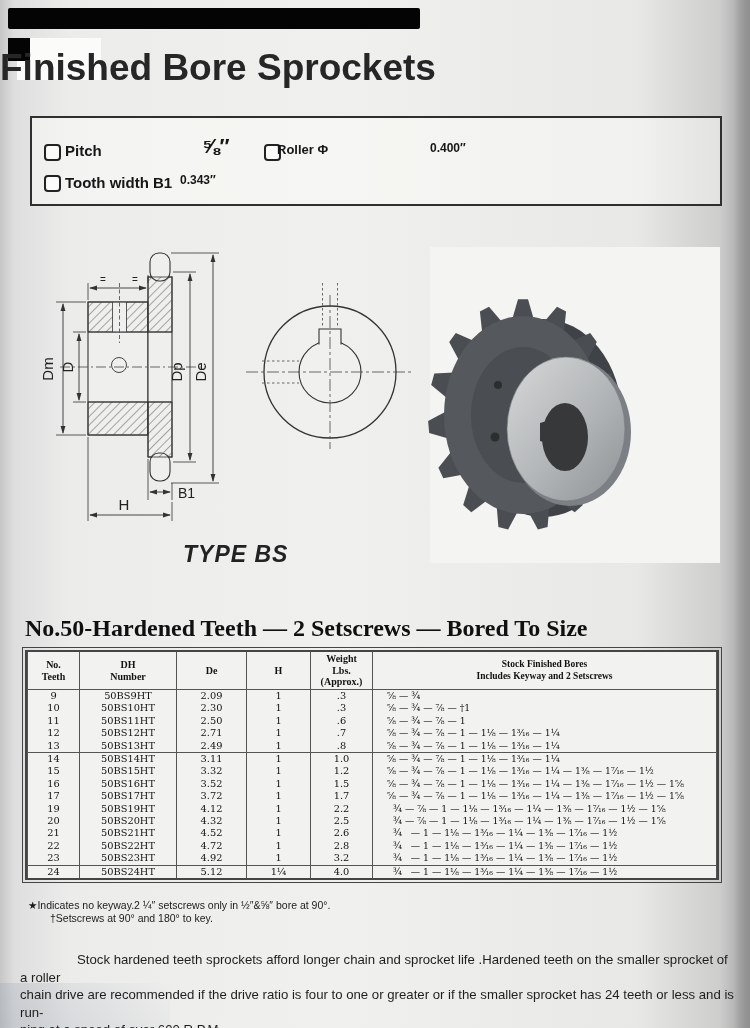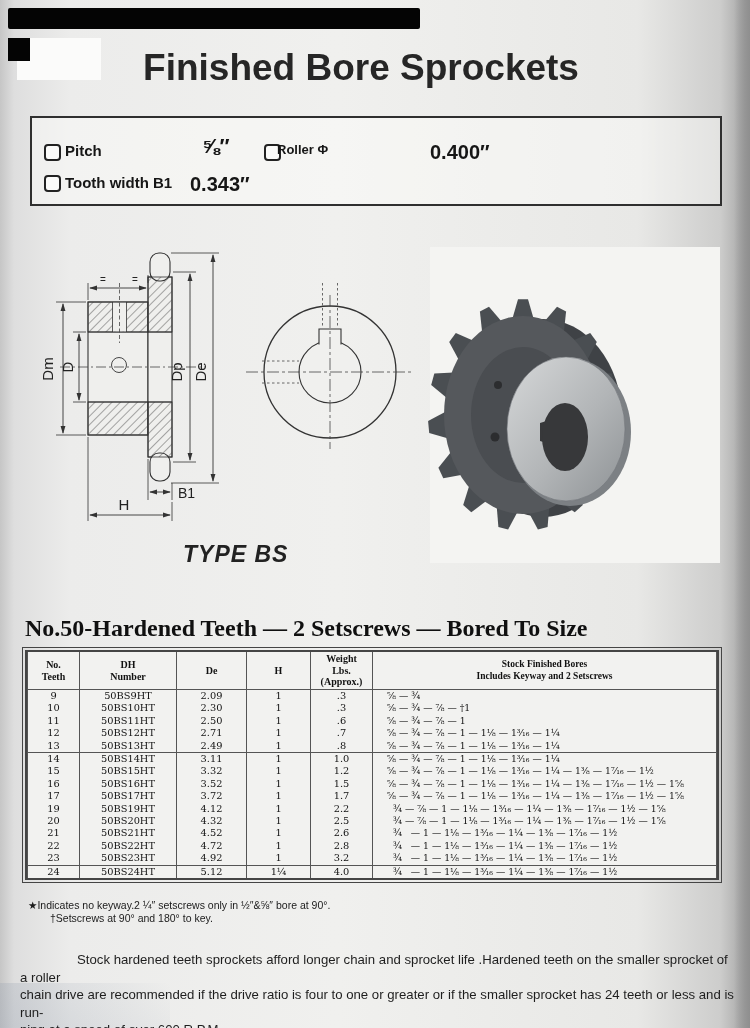--- a/index.html
+++ b/index.html
@@ -6,27 +6,27 @@
   #page{position:relative;width:750px;height:1028px;overflow:hidden;
     font-family:"Liberation Sans",sans-serif;color:#1c1c1c;
     background:linear-gradient(90deg,#c6c6c6 0px,#dedede 14px,#ececeb 70px,#f0f0ee 45%,#e8e8e6 85%,#cdcdcc 96%,#9e9e9e 100%);}
   .right-shadow{position:absolute;right:0;top:0;width:16px;height:100%;
     background:linear-gradient(90deg,rgba(120,120,120,0),#8f8f8f);}
   .corner-tint{position:absolute;left:0;bottom:0;width:170px;height:45px;
     background:linear-gradient(45deg,rgba(150,160,175,.35),rgba(150,160,175,0));}
   .white-patch{position:absolute;left:17px;top:38px;width:84px;height:42px;background:#fbfbfa;}
   .redact-bar{position:absolute;left:8px;top:8px;width:412px;height:21px;background:#040404;border-radius:2px;}
   .redact-sq{position:absolute;left:8px;top:38px;width:22px;height:23px;background:#040404;}
-  .title{position:absolute;left:0;top:47px;width:708px;text-align:center;
-    font-size:37px;font-weight:bold;color:#262626;padding-left:7px;}
+  .title{position:absolute;left:0;top:47px;width:708px;text-align:left;
+    font-size:37px;font-weight:bold;color:#262626;}
   .spec-box{position:absolute;left:30px;top:116px;width:688px;height:86px;
     border:2px solid #2f2f2f;background:rgba(252,252,250,.45);}
   .cb{position:absolute;width:13px;height:13px;border:2px solid #222;border-radius:4px;background:#fbfbfa;}
   .spec-label{position:absolute;font-size:15px;font-weight:bold;color:#161616;}
-  .spec-value{position:absolute;font-size:20px;font-weight:bold;color:#161616;}
+  .spec-value{position:absolute;font-size:12px;font-weight:bold;color:#161616;}
   .frac-big{font-size:21px;}
   .type-bs{position:absolute;left:183px;top:541px;font-size:23px;font-weight:bold;
     font-style:italic;letter-spacing:1px;color:#222;}
   .section-title{position:absolute;left:25px;top:615px;font-family:"Liberation Serif",serif;
     font-size:24px;font-weight:bold;color:#101010;}
   .table-wrap{position:absolute;left:25px;top:650px;width:690px;
     border:2px solid #454545;outline:1px solid #454545;outline-offset:2px;background:#f2f2f0;}
   table{border-collapse:collapse;width:100%;table-layout:fixed;}
   th{font-family:"Liberation Serif",serif;font-size:10px;font-weight:bold;line-height:1.18;
     border:1px solid #555;border-top:none;white-space:pre-line;vertical-align:middle;
@@ -60,21 +60,21 @@
 
   <div class="spec-box">
     <span class="cb" style="left:12px;top:26px;"></span>
     <span class="spec-label" style="left:33px;top:24px;">Pitch</span>
     <span class="spec-value frac-big" style="left:170px;top:16px;">⅝″</span>
     <span class="cb" style="left:232px;top:26px;"></span>
     <span class="spec-label" style="left:245px;top:24px;font-weight:600;font-size:13px;">Roller Φ</span>
     <span class="spec-value" style="left:398px;top:23px;">0.400″</span>
     <span class="cb" style="left:12px;top:57px;"></span>
     <span class="spec-label" style="left:33px;top:56px;">Tooth width B1</span>
-    <span class="spec-value" style="left:158px;top:55px;">0.343″</span>
+    <span class="spec-value" style="left:148px;top:55px;">0.343″</span>
   </div>
 
   <svg width="750" height="360" style="position:absolute;left:0;top:225px;">
     <defs>
       <pattern id="hatch" width="6" height="6" patternTransform="rotate(45)" patternUnits="userSpaceOnUse">
         <line x1="0" y1="0" x2="0" y2="6" stroke="#555" stroke-width="1"></line>
       </pattern>
       <marker id="arr" markerWidth="9" markerHeight="8" refX="8" refY="4" orient="auto-start-reverse">
         <path d="M0,1.2 L9,4 L0,6.8 z" fill="#333"></path>
       </marker>

